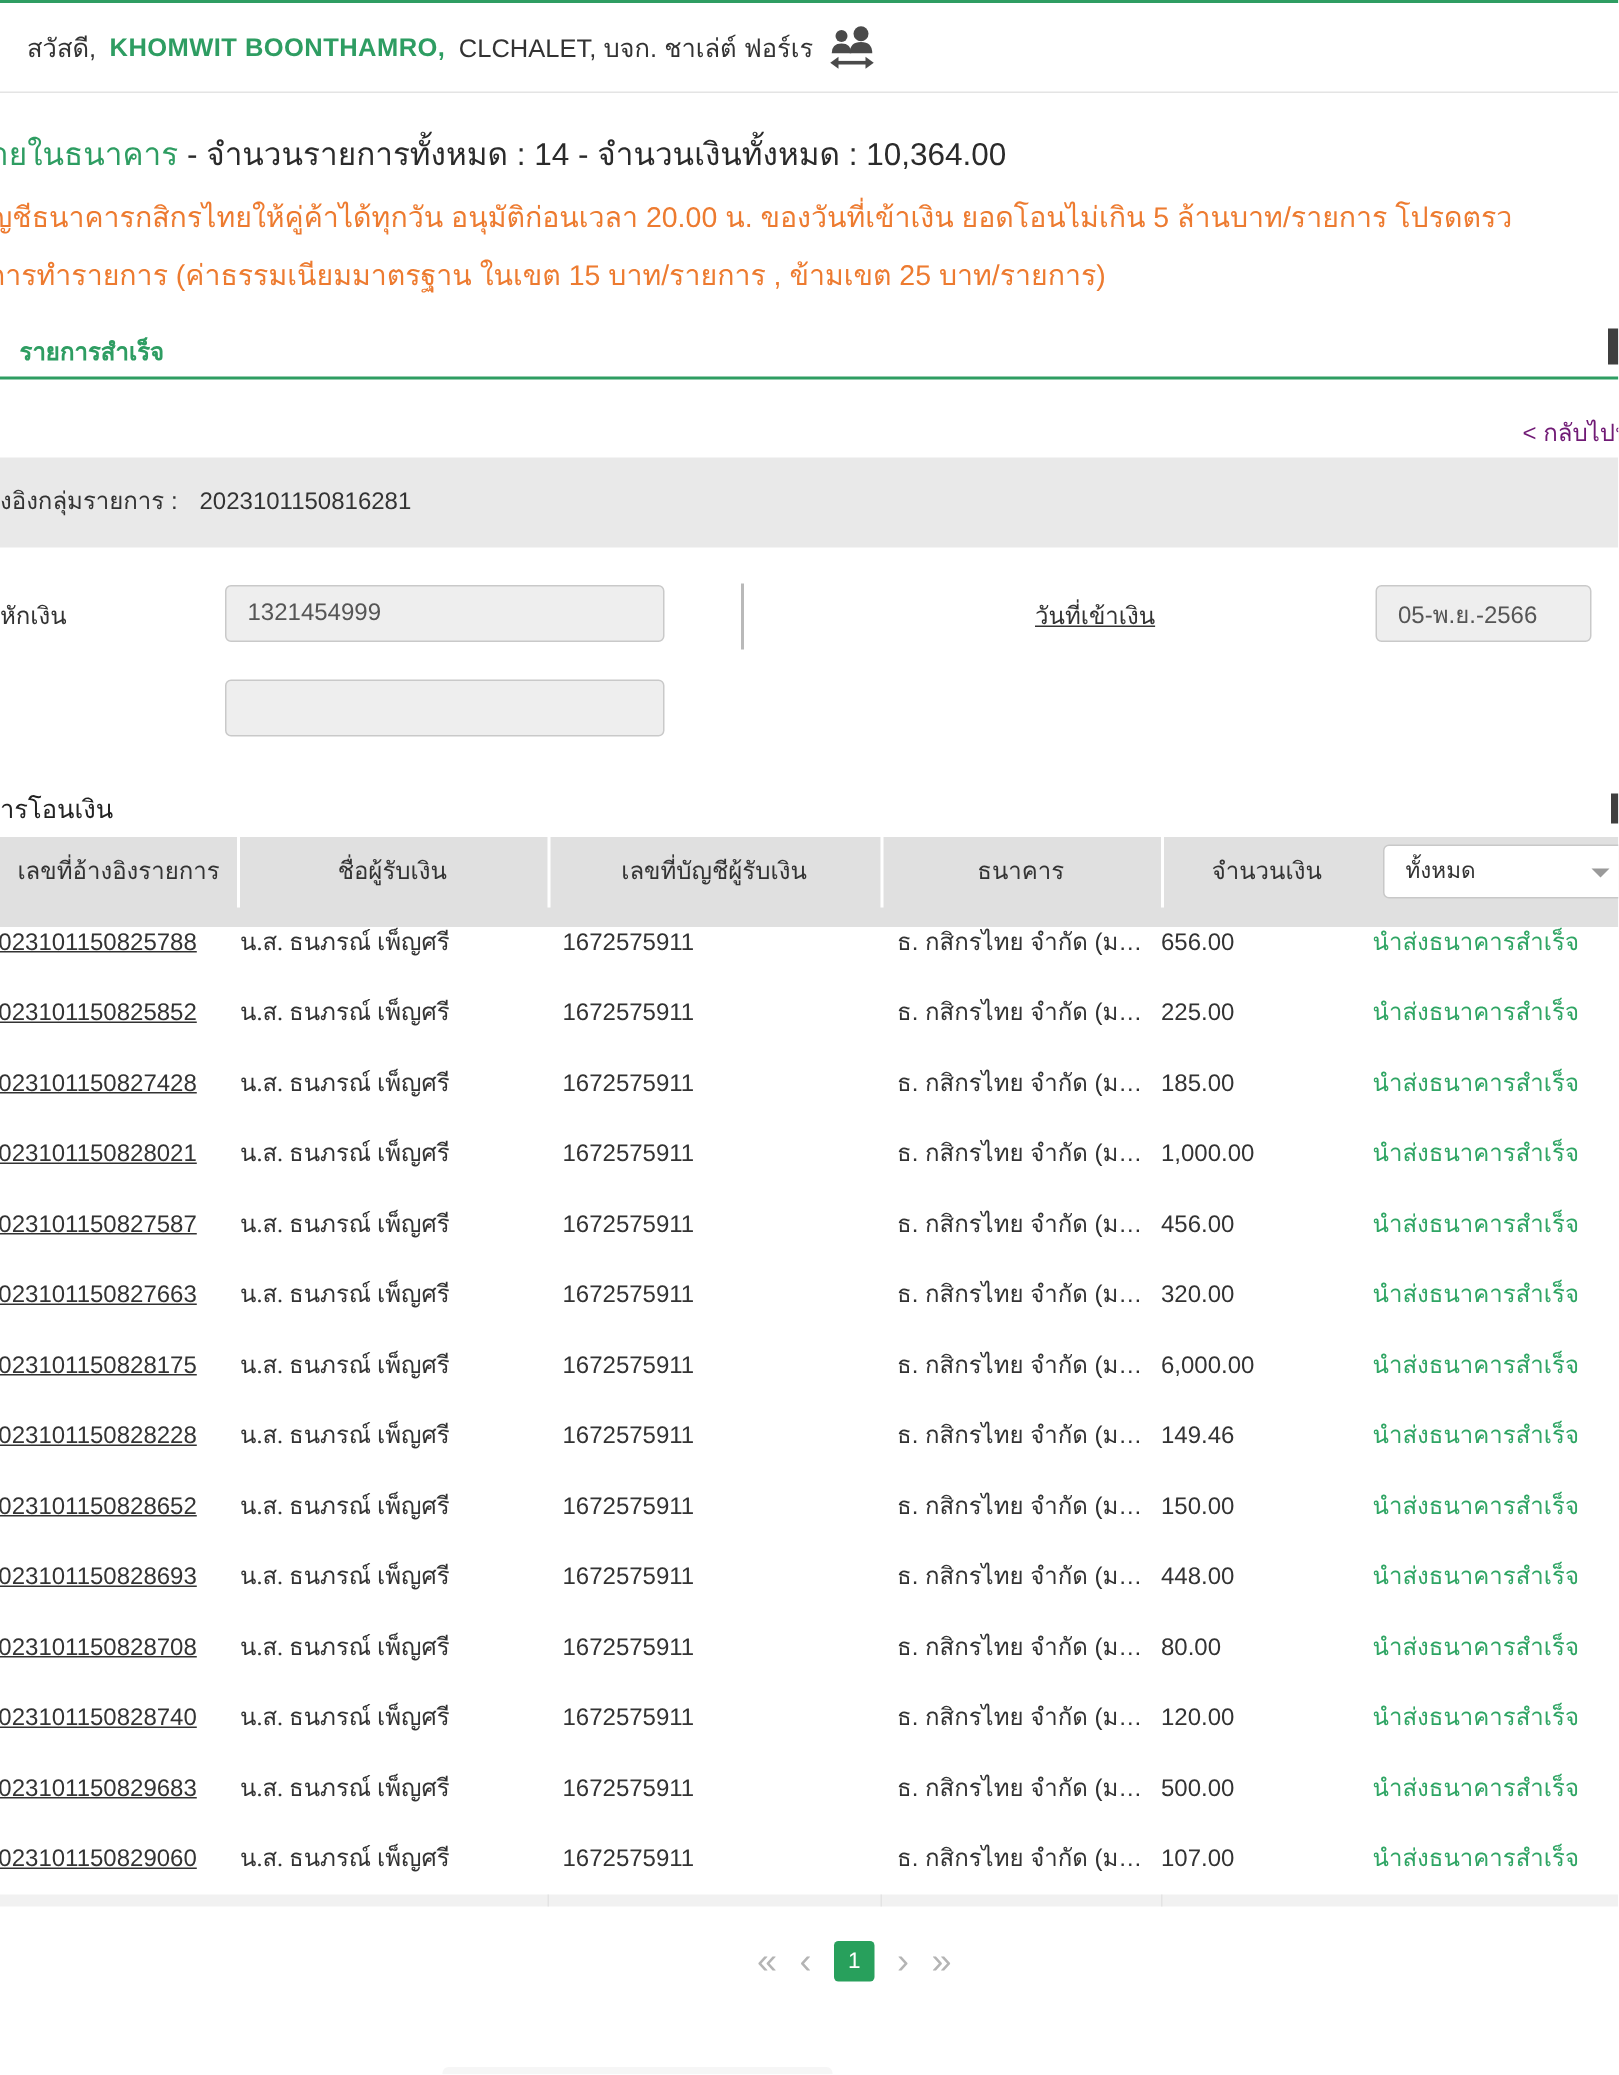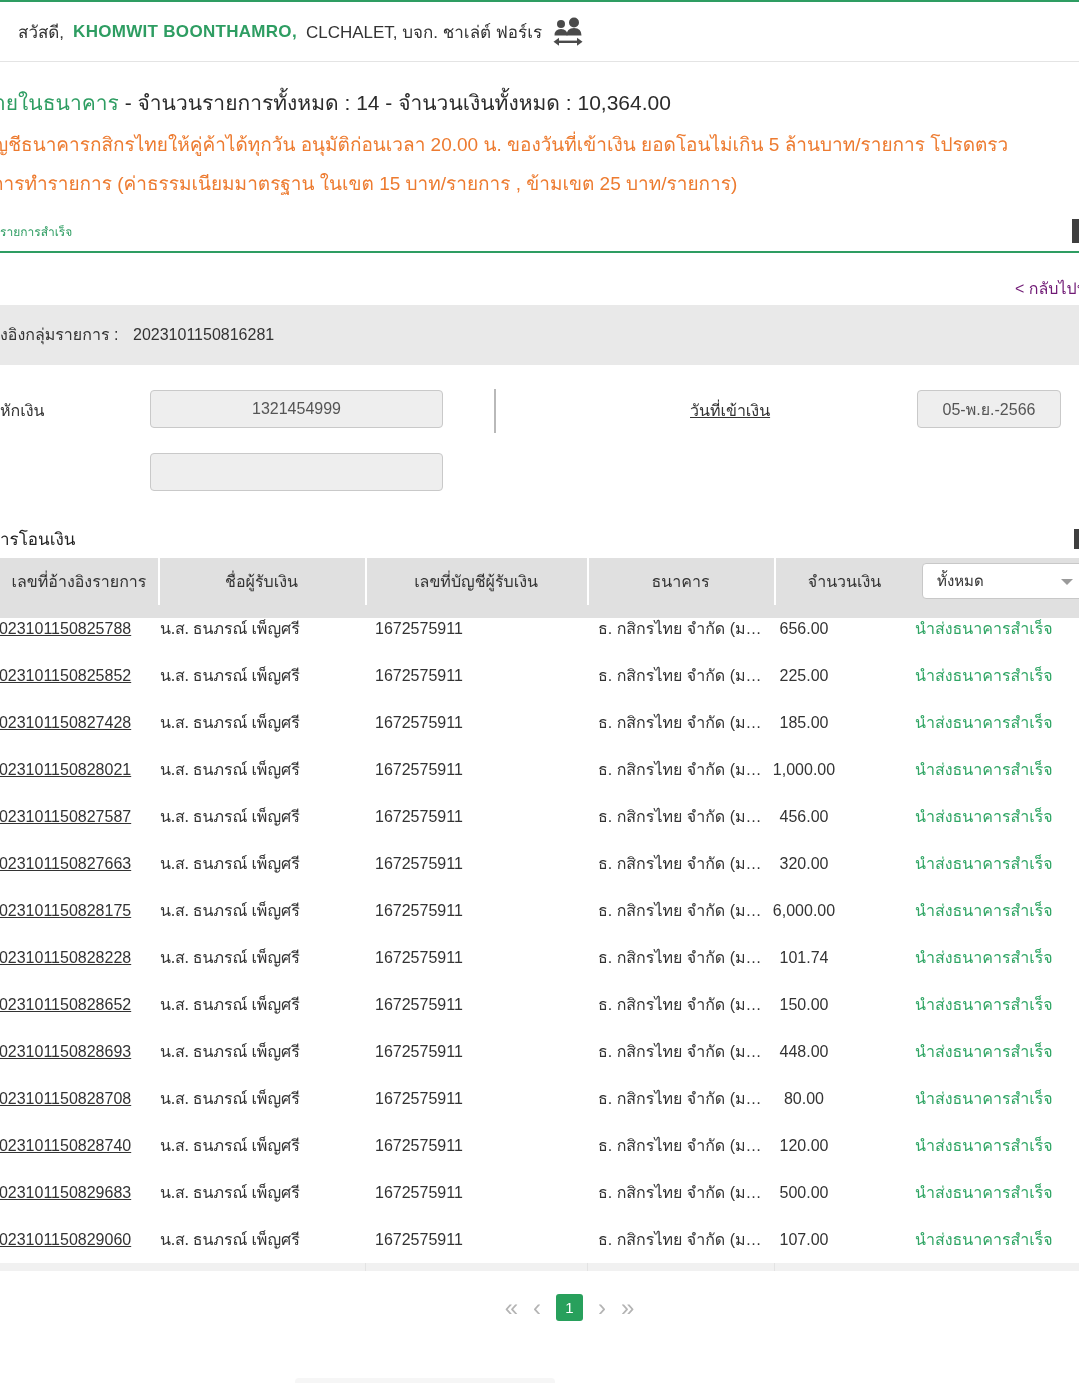--- a/index.html
+++ b/index.html
@@ -18,37 +18,37 @@
 
   
   .title{position:absolute;top:86px;left:-6px;font-size:21px;font-weight:500;white-space:nowrap;color:#2b2b2b;}
 
   
   .notice1,.notice2{position:absolute;left:-8px;font-size:19px;white-space:nowrap;}
   .notice1{top:129px;}
   .notice2{top:168px;}
 
   
-  .tab{position:absolute;top:222px;left:0;font-size:12px;}
+  .tab{position:absolute;top:222px;left:13px;font-size:16px;font-weight:bold;}
   .tabline{position:absolute;top:251px;left:0;width:100%;height:2px;}
   .backlink{position:absolute;top:276px;left:986px;font-size:16px;white-space:nowrap;text-decoration:none;}
 
   
   .edge-ico{position:absolute;right:0;background:#3f3f3f;}
 
   
   .groupbar{position:absolute;top:305px;left:0;width:100%;height:60px;background:#e9e9e9;}
   .groupbar .lbl{position:absolute;left:0;top:0;line-height:60px;font-size:16px;color:#333;white-space:nowrap;}
   .groupbar .val{position:absolute;left:133px;top:0;line-height:60px;font-size:16px;color:#333;}
 
   
   .flabel{position:absolute;font-size:16px;color:#333;white-space:nowrap;}
   .finput{position:absolute;height:38px;background:#eee;border:1px solid #c9c9c9;border-radius:4px;
           box-sizing:border-box;font-size:16px;color:#555;padding:0 14px;
-          font-family:"Liberation Sans","DejaVu Sans",sans-serif;text-align:center;}
+          font-family:"Liberation Sans","DejaVu Sans",sans-serif;}
   .vdiv{position:absolute;left:494px;top:389px;width:2px;height:44px;background:#b9b9b9;}
 
   
   .seclabel{position:absolute;top:525px;left:0;font-size:17px;color:#222;white-space:nowrap;}
 
   
   .thead{position:absolute;top:558px;left:0;width:100%;height:60px;background:#e0e0e0;}
   .th{position:absolute;top:0;height:47px;line-height:47px;text-align:center;font-size:16px;color:#333;white-space:nowrap;}
   .thsep{position:absolute;top:0;width:2px;height:47px;background:#fff;}
   .filter{position:absolute;left:922px;top:5px;width:170px;height:36px;background:#fff;
@@ -57,21 +57,21 @@
   .filter .caret{position:absolute;left:138px;top:15px;width:0;height:0;
                  border-left:6px solid transparent;border-right:6px solid transparent;border-top:6px solid #9a9a9a;}
 
   .tbody{position:absolute;top:605px;left:0;width:100%;}
   .trow{position:relative;width:100%;height:47px;}
   .trow .cell{position:absolute;top:0;height:47px;line-height:47px;font-size:16px;color:#333;white-space:nowrap;}
   .c-ref{left:-10px;color:#222;text-decoration:underline;cursor:pointer;}
   .c-name{left:160px;font-family:Liberation Serif, serif;}
   .c-acct{left:375px;}
   .c-bank{left:598px;}
-  .c-amt{left:740px;width:128px;text-align:center;}
+  .c-amt{left:774px;width:128px;text-align:left;}
   .c-status{left:915px;}
 
   .tfoot{position:absolute;top:1263px;left:0;width:100%;height:8px;background:#f1f1f1;}
   .tfoot i{position:absolute;top:0;width:1px;height:8px;background:#e3e3e3;}
 
   
   .pager{position:absolute;top:1294px;left:30px;width:1079px;display:flex;justify-content:center;
          align-items:center;gap:15px;}
   .pg-arrow{font-size:24px;color:#b4b4b4;cursor:pointer;line-height:27px;user-select:none;}
   .pg-cur{width:27px;height:27px;border-radius:3px;color:#fff;text-align:center;line-height:27px;
@@ -212,21 +212,21 @@
       <span class="cell c-bank">ธ. กสิกรไทย จำกัด (ม…</span>
       <span class="cell c-amt">6,000.00</span>
       <span class="cell c-status" style="color:#2FA564;">นำส่งธนาคารสำเร็จ</span>
     </div>
 
     <div class="trow">
       <a class="cell c-ref">2023101150828228</a>
       <span class="cell c-name">น.ส. ธนภรณ์ เพ็ญศรี</span>
       <span class="cell c-acct">1672575911</span>
       <span class="cell c-bank">ธ. กสิกรไทย จำกัด (ม…</span>
-      <span class="cell c-amt">101.74</span>
+      <span class="cell c-amt">149.46</span>
       <span class="cell c-status" style="color:#2FA564;">นำส่งธนาคารสำเร็จ</span>
     </div>
 
     <div class="trow">
       <a class="cell c-ref">2023101150828652</a>
       <span class="cell c-name">น.ส. ธนภรณ์ เพ็ญศรี</span>
       <span class="cell c-acct">1672575911</span>
       <span class="cell c-bank">ธ. กสิกรไทย จำกัด (ม…</span>
       <span class="cell c-amt">150.00</span>
       <span class="cell c-status" style="color:#2FA564;">นำส่งธนาคารสำเร็จ</span>

